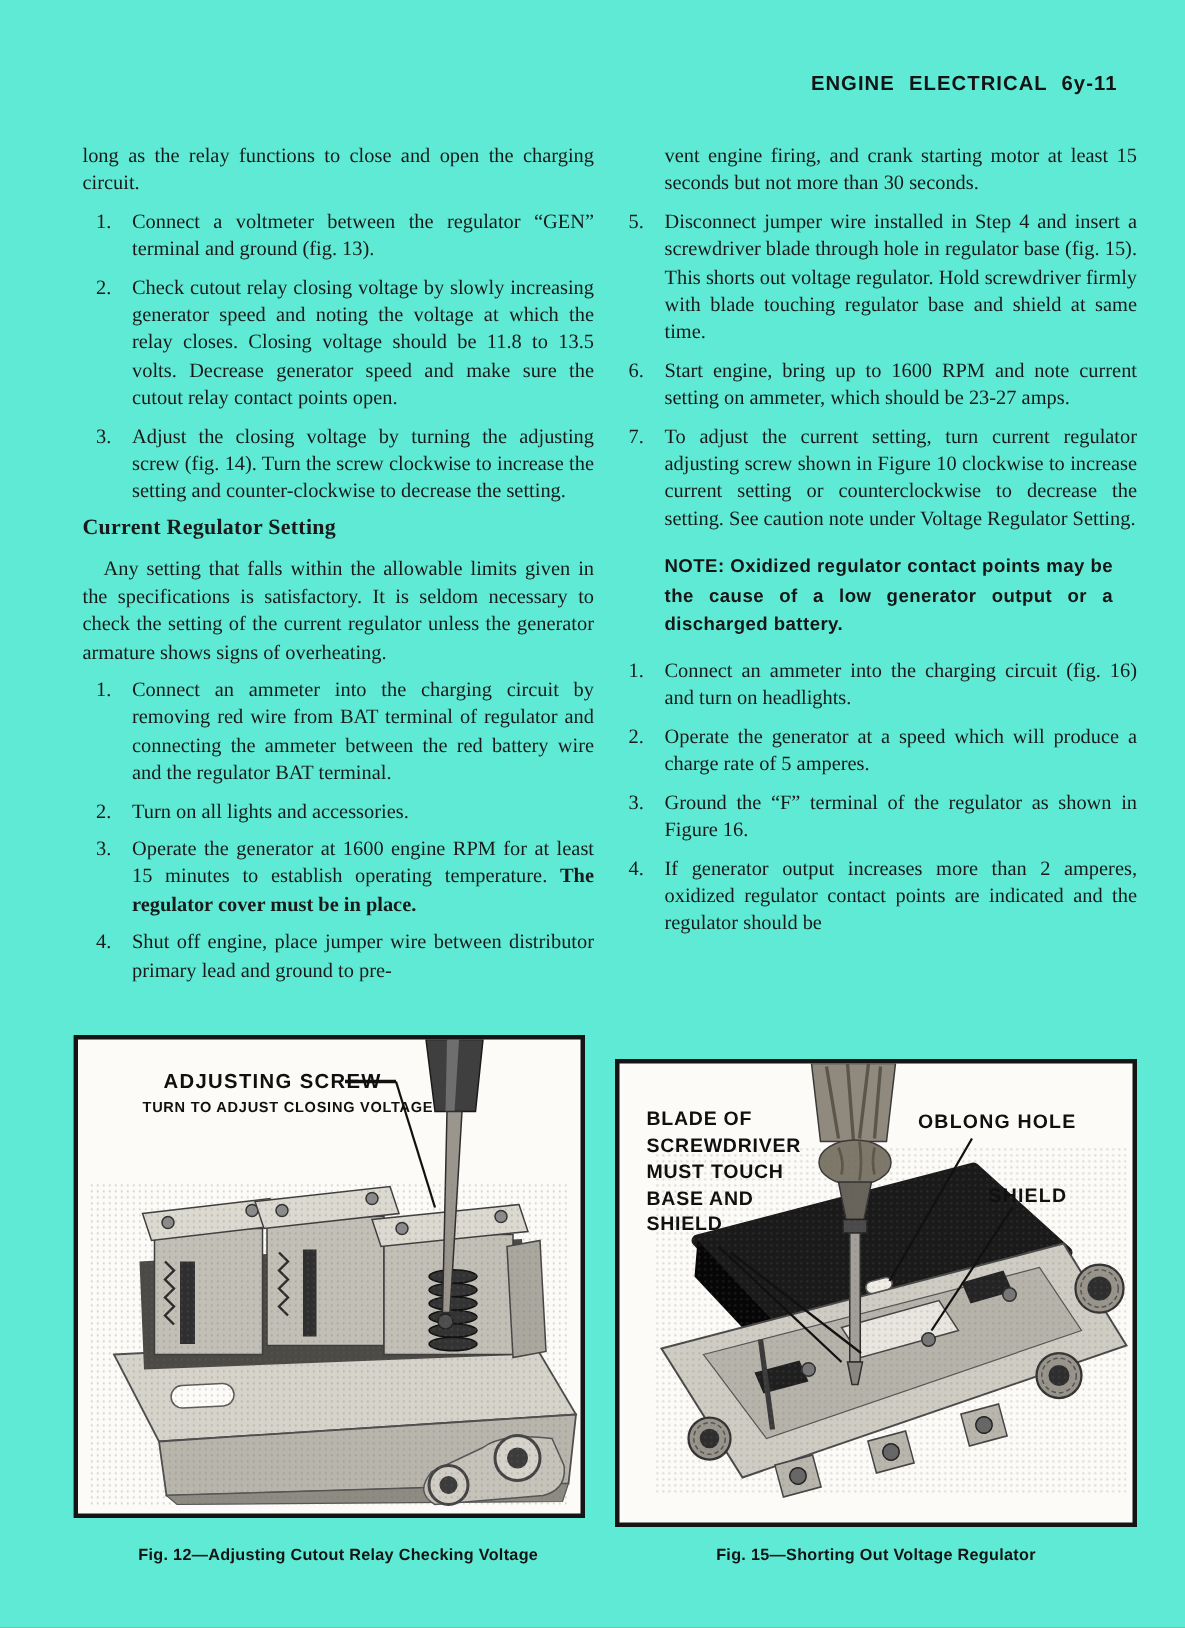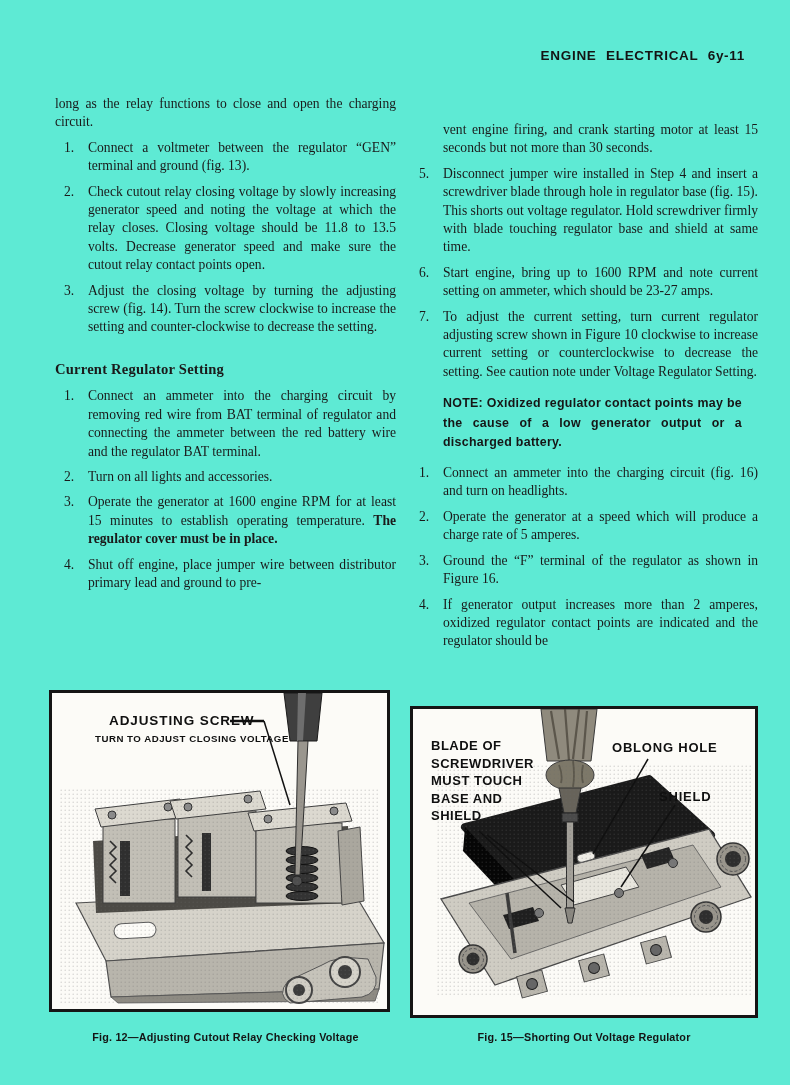--- a/index.html
+++ b/index.html
@@ -11,27 +11,27 @@
   .header{
     position:absolute;top:48px;right:45px;
     font-family:"Liberation Sans", sans-serif;font-weight:bold;
     font-size:13.5px;letter-spacing:.7px;word-spacing:5px;color:#141414;
   }
   .col{position:absolute;font-size:13.6px;line-height:18.4px;}
   .col-left{left:55px;top:95px;width:341px;}
   .col-right{left:410px;top:95px;width:348px;}
   .para{margin:0;text-align:justify;}
   .para-indent{text-indent:14px;}
-  .cont{padding-left:33px;margin-top:26px;}
+  .cont{padding-left:33px;}
   .li{display:flex;margin-top:7px;}
   .li .num{flex:0 0 33px;padding-left:9px;box-sizing:border-box;}
   .li .txt{flex:1 1 auto;text-align:justify;}
   .sec-heading{
     font-weight:bold;font-size:14.6px;letter-spacing:.2px;
-    margin:23px 0 9px 0;
+    margin:6px 0 9px 0;
   }
   .sec-heading-r{margin-top:19px;}
   .note{
     font-family:"Liberation Sans", sans-serif;font-weight:bold;
     font-size:12.4px;line-height:19.6px;letter-spacing:.3px;
     margin:13px 16px 11px 33px;text-align:justify;color:#161616;
   }
   .fig{position:absolute;border:3px solid #151515;background:#fcfbf7;box-sizing:border-box;}
   .fig14{left:49px;top:690px;width:341px;height:322px;}
   .fig15{left:410px;top:706px;width:348px;height:312px;}
@@ -72,20 +72,21 @@
       <span class="num">2.</span>
       <span class="txt">Check cutout relay closing voltage by slowly increasing generator speed and noting the voltage at which the relay closes. Closing voltage should be 11.8 to 13.5 volts. Decrease generator speed and make sure the cutout relay contact points open.</span>
     </div>
     <div class="li">
       <span class="num">3.</span>
       <span class="txt">Adjust the closing voltage by turning the adjusting screw (fig. 14). Turn the screw clockwise to increase the setting and counter-clockwise to decrease the setting.</span>
     </div>
 
     <div class="sec-heading">Current Regulator Setting</div>
 
+    <p class="para para-indent">Any setting that falls within the allowable limits given in the specifications is satisfactory. It is seldom necessary to check the setting of the current regulator unless the generator armature shows signs of overheating.</p>
 
     <div class="li">
       <span class="num">1.</span>
       <span class="txt">Connect an ammeter into the charging circuit by removing red wire from BAT terminal of regulator and connecting the ammeter between the red battery wire and the regulator BAT terminal.</span>
     </div>
     <div class="li">
       <span class="num">2.</span>
       <span class="txt">Turn on all lights and accessories.</span>
     </div>
     <div class="li">

